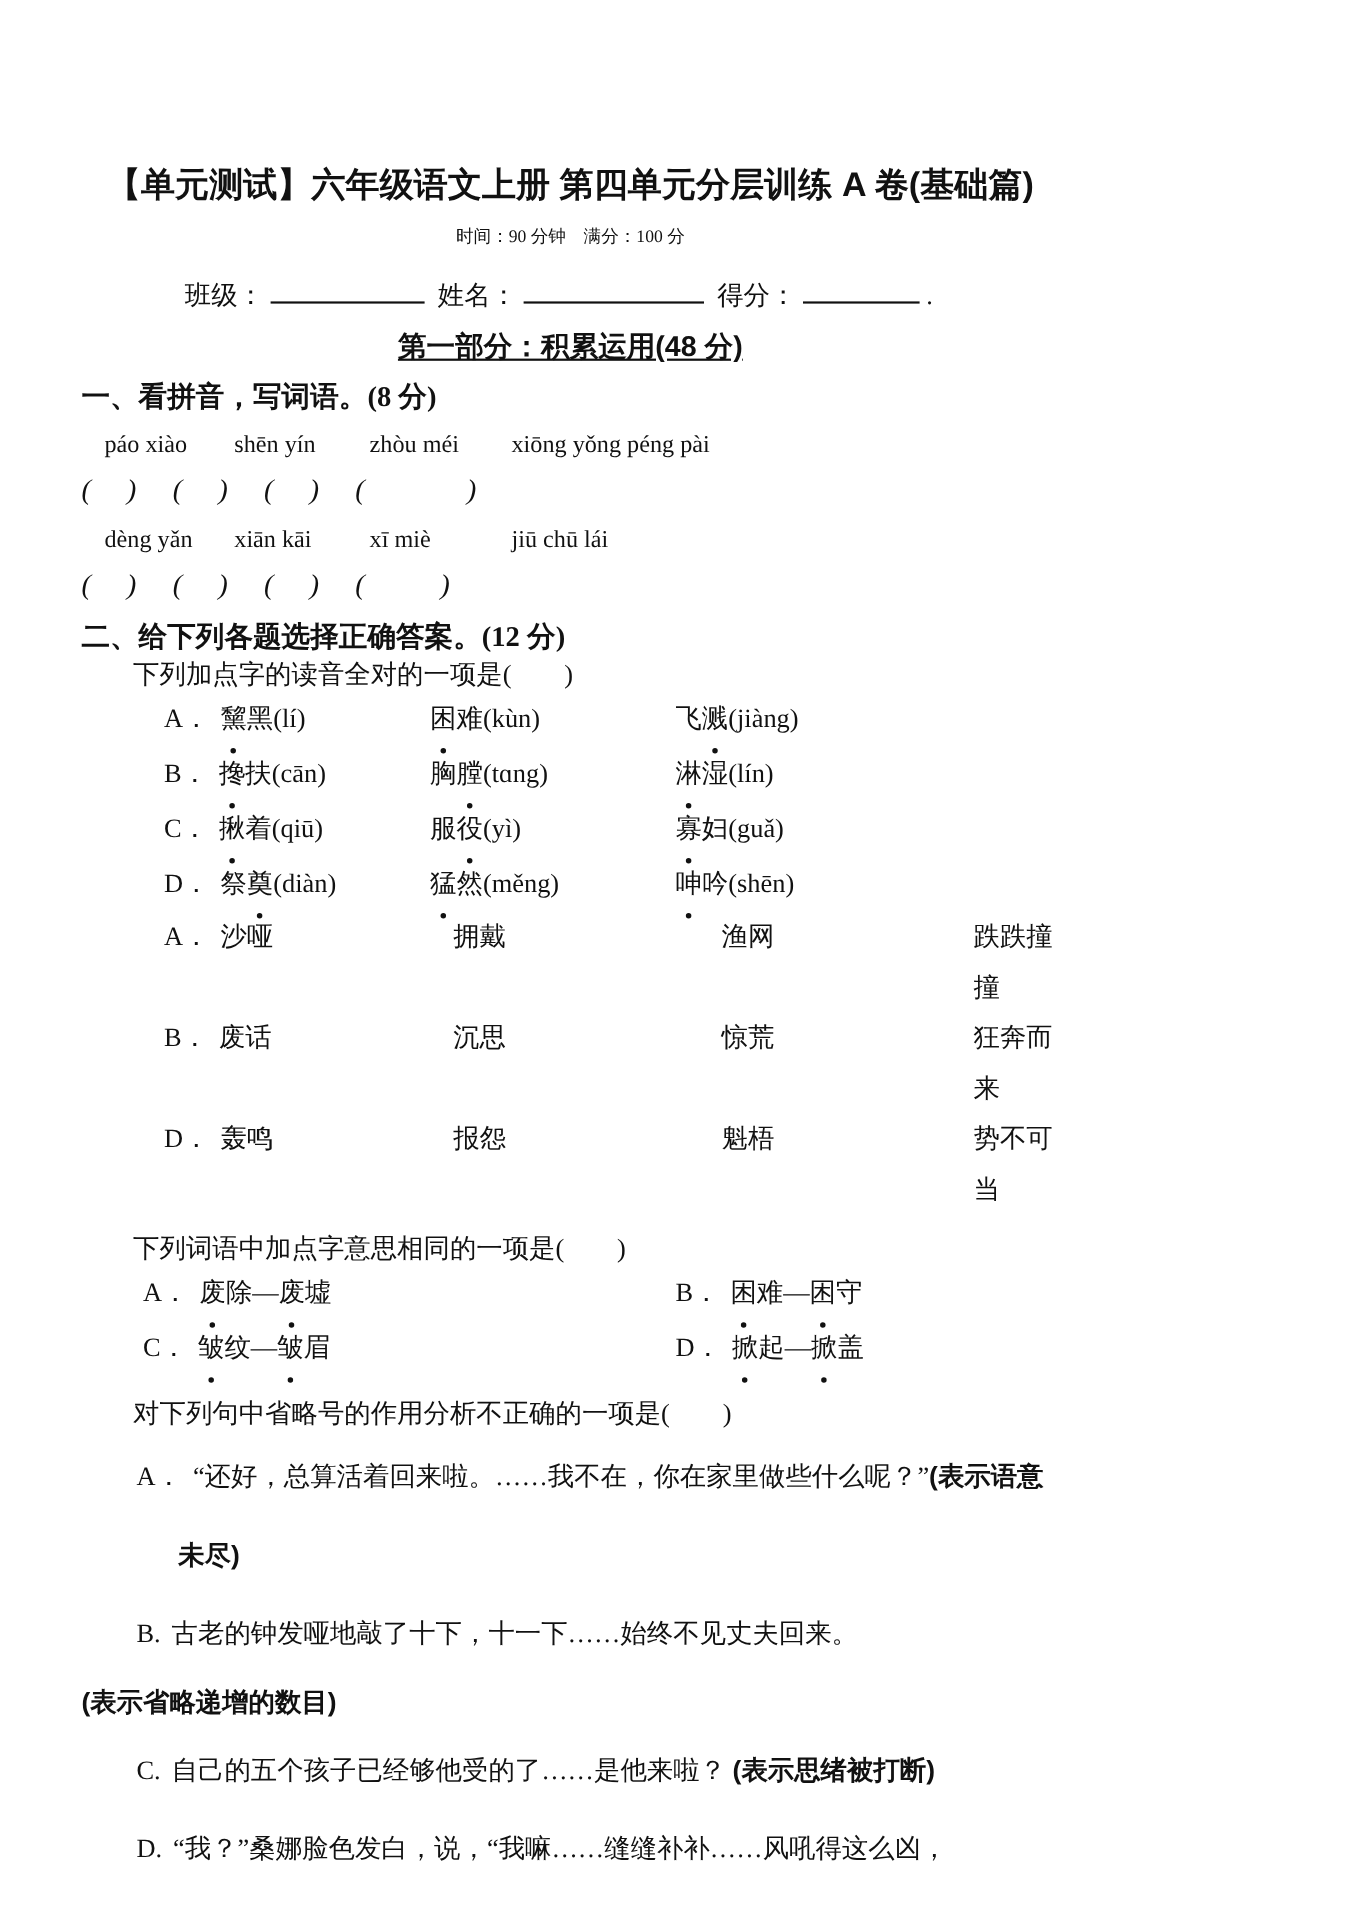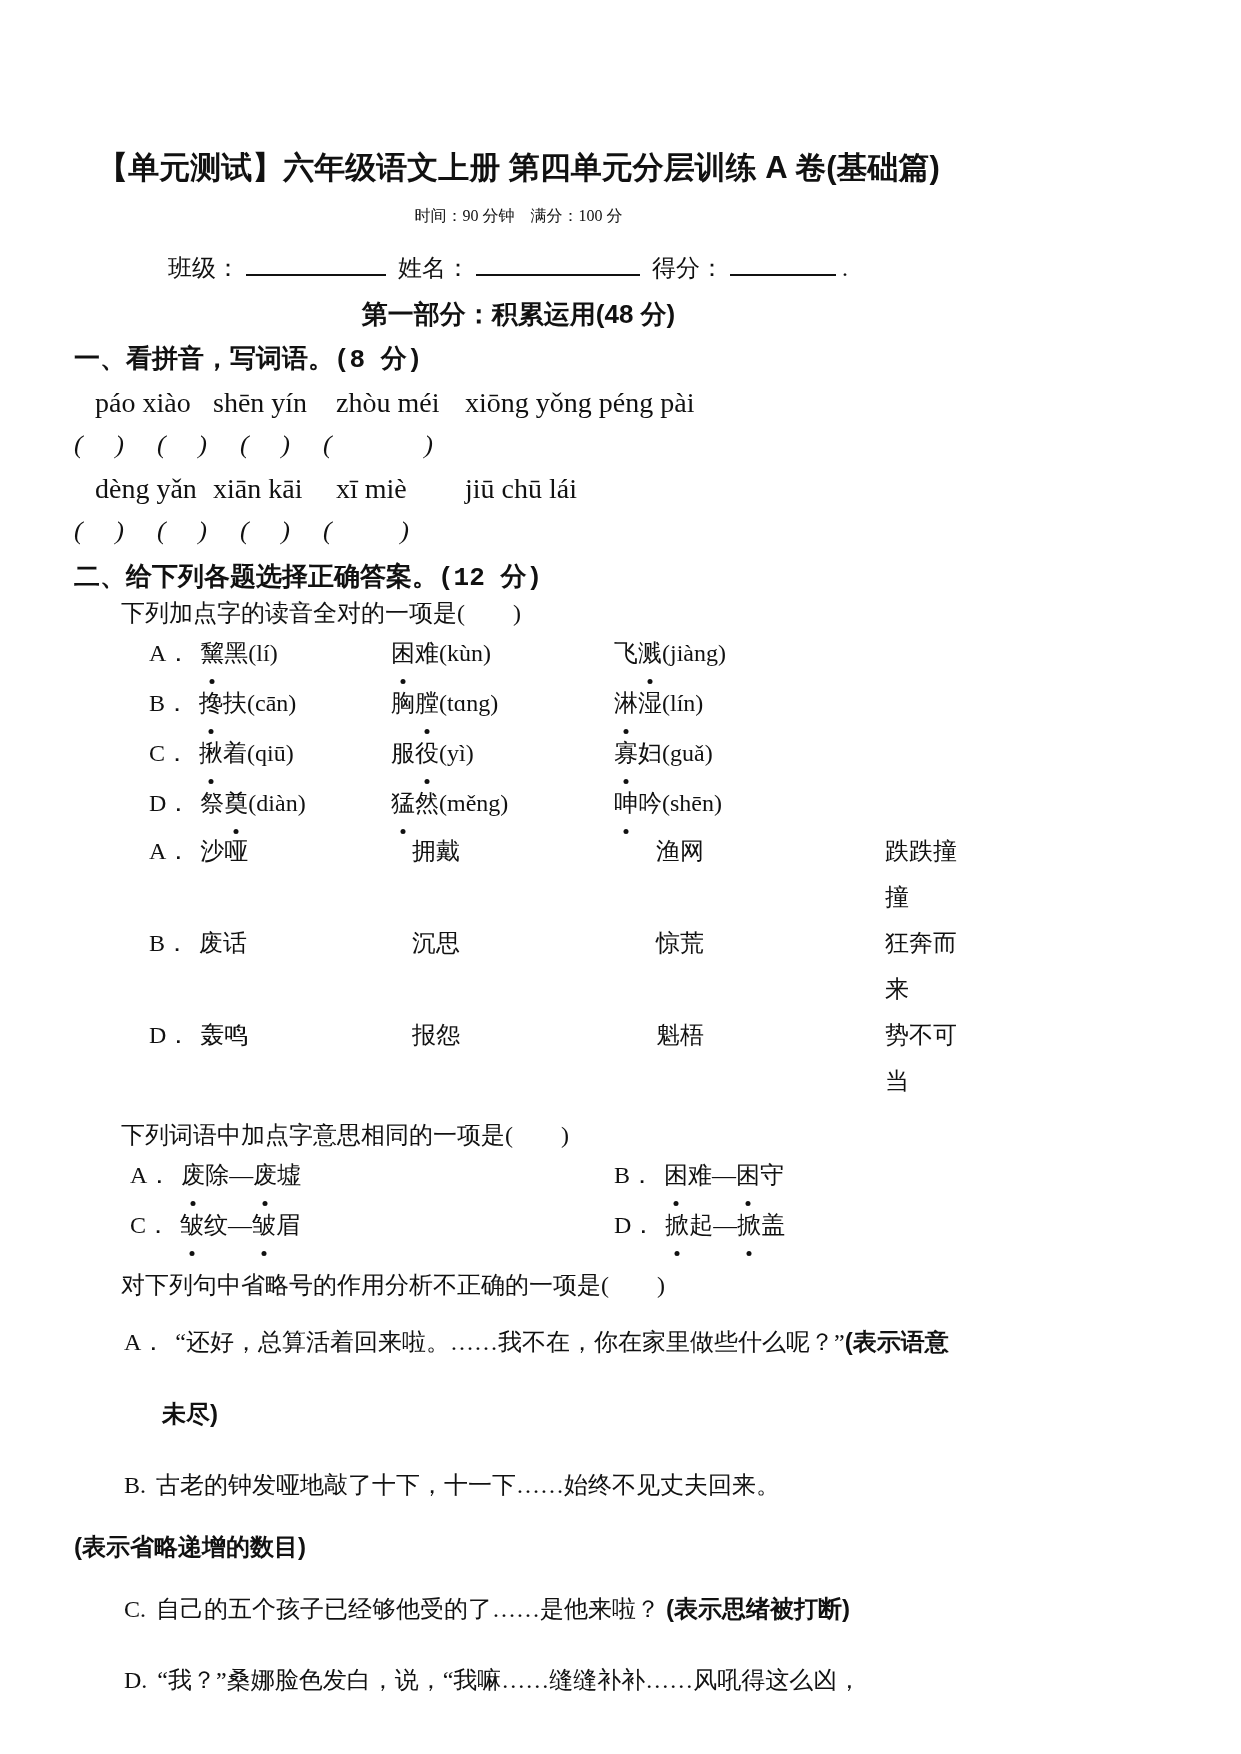--- a/index.html
+++ b/index.html
@@ -20,29 +20,29 @@
   }
   .meta { margin-top: 16px; text-align: center; font-size: 16px; line-height: 28px; }
 
   .info-line { margin-top: 22px; margin-left: 94px; line-height: 28px; font-size: 24px; }
   .blank { display: inline-block; border-bottom: 2px solid #111; height: 22px; vertical-align: baseline; margin: 0 6px; }
   .w140 { width: 140px; } .w164 { width: 164px; } .w106 { width: 106px; }
 
   .part-header {
     margin: 18px 0 0; text-align: center;
     font-family: "Liberation Sans", "DejaVu Sans", sans-serif;
-    font-weight: bold; font-size: 26px; line-height: 28px;
+    font-weight: bold; font-size: 26px; line-height: 28px; text-decoration: underline;
   }
   .sec-header {
     margin: 18px 0 0;
-    font-family: Liberation Mono, monospace;
+    font-family: Liberation Serif, serif;
     font-weight: bold; font-size: 26px; line-height: 28px;
   }
 
-  .pinyin-row { margin-top: 14px; padding-left: 21px; line-height: 30px; font-size: 28px; }
+  .pinyin-row { margin-top: 14px; padding-left: 21px; line-height: 30px; font-size: 22px; }
   .py { display: inline-block; }
   .py-w1 { width: 118px; } .py-w2 { width: 123px; } .py-w3 { width: 129px; }
 
   .bracket-row { margin-top: 12px; line-height: 30px; font-size: 26px; }
   .pair { display: inline-flex; justify-content: space-between; width: 50px; margin-right: 33px; }
   .pair.last1 { width: 110px; margin-right: 0; }
   .pair.last2 { width: 86px; margin-right: 0; }
 
   .stem { margin: 6px 0 0 47px; line-height: 30px; }
   .stem.mt24 { margin-top: 24px; } .stem.mt16 { margin-top: 16px; } .stem.mt20 { margin-top: 20px; }

